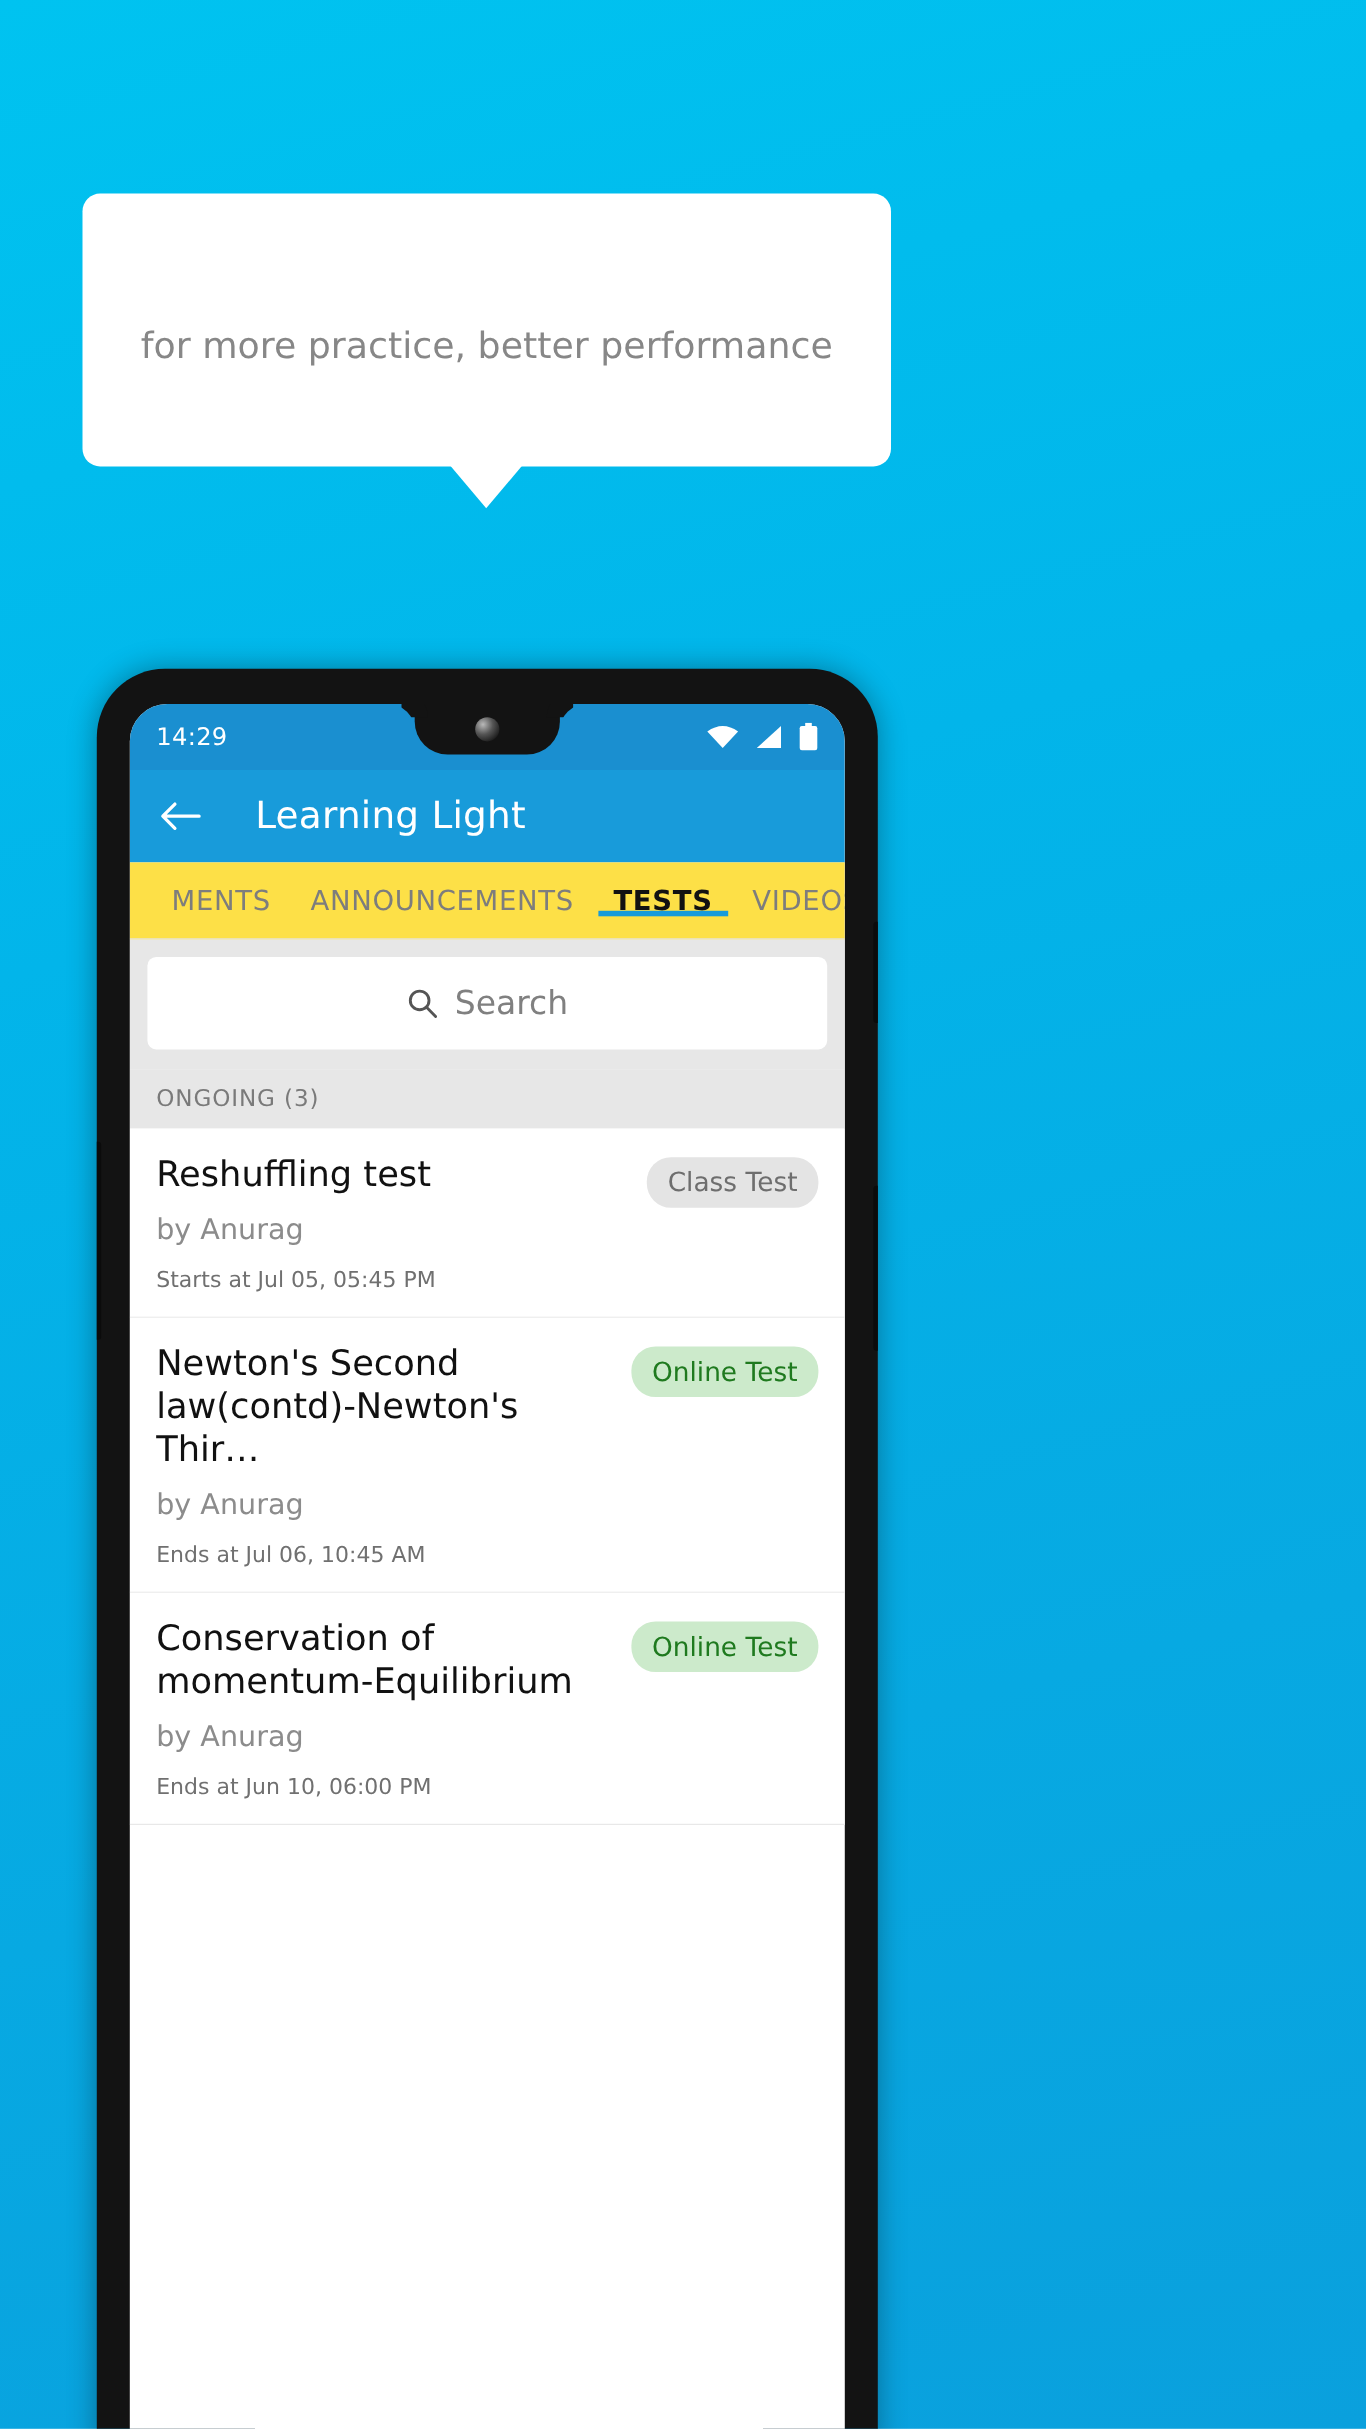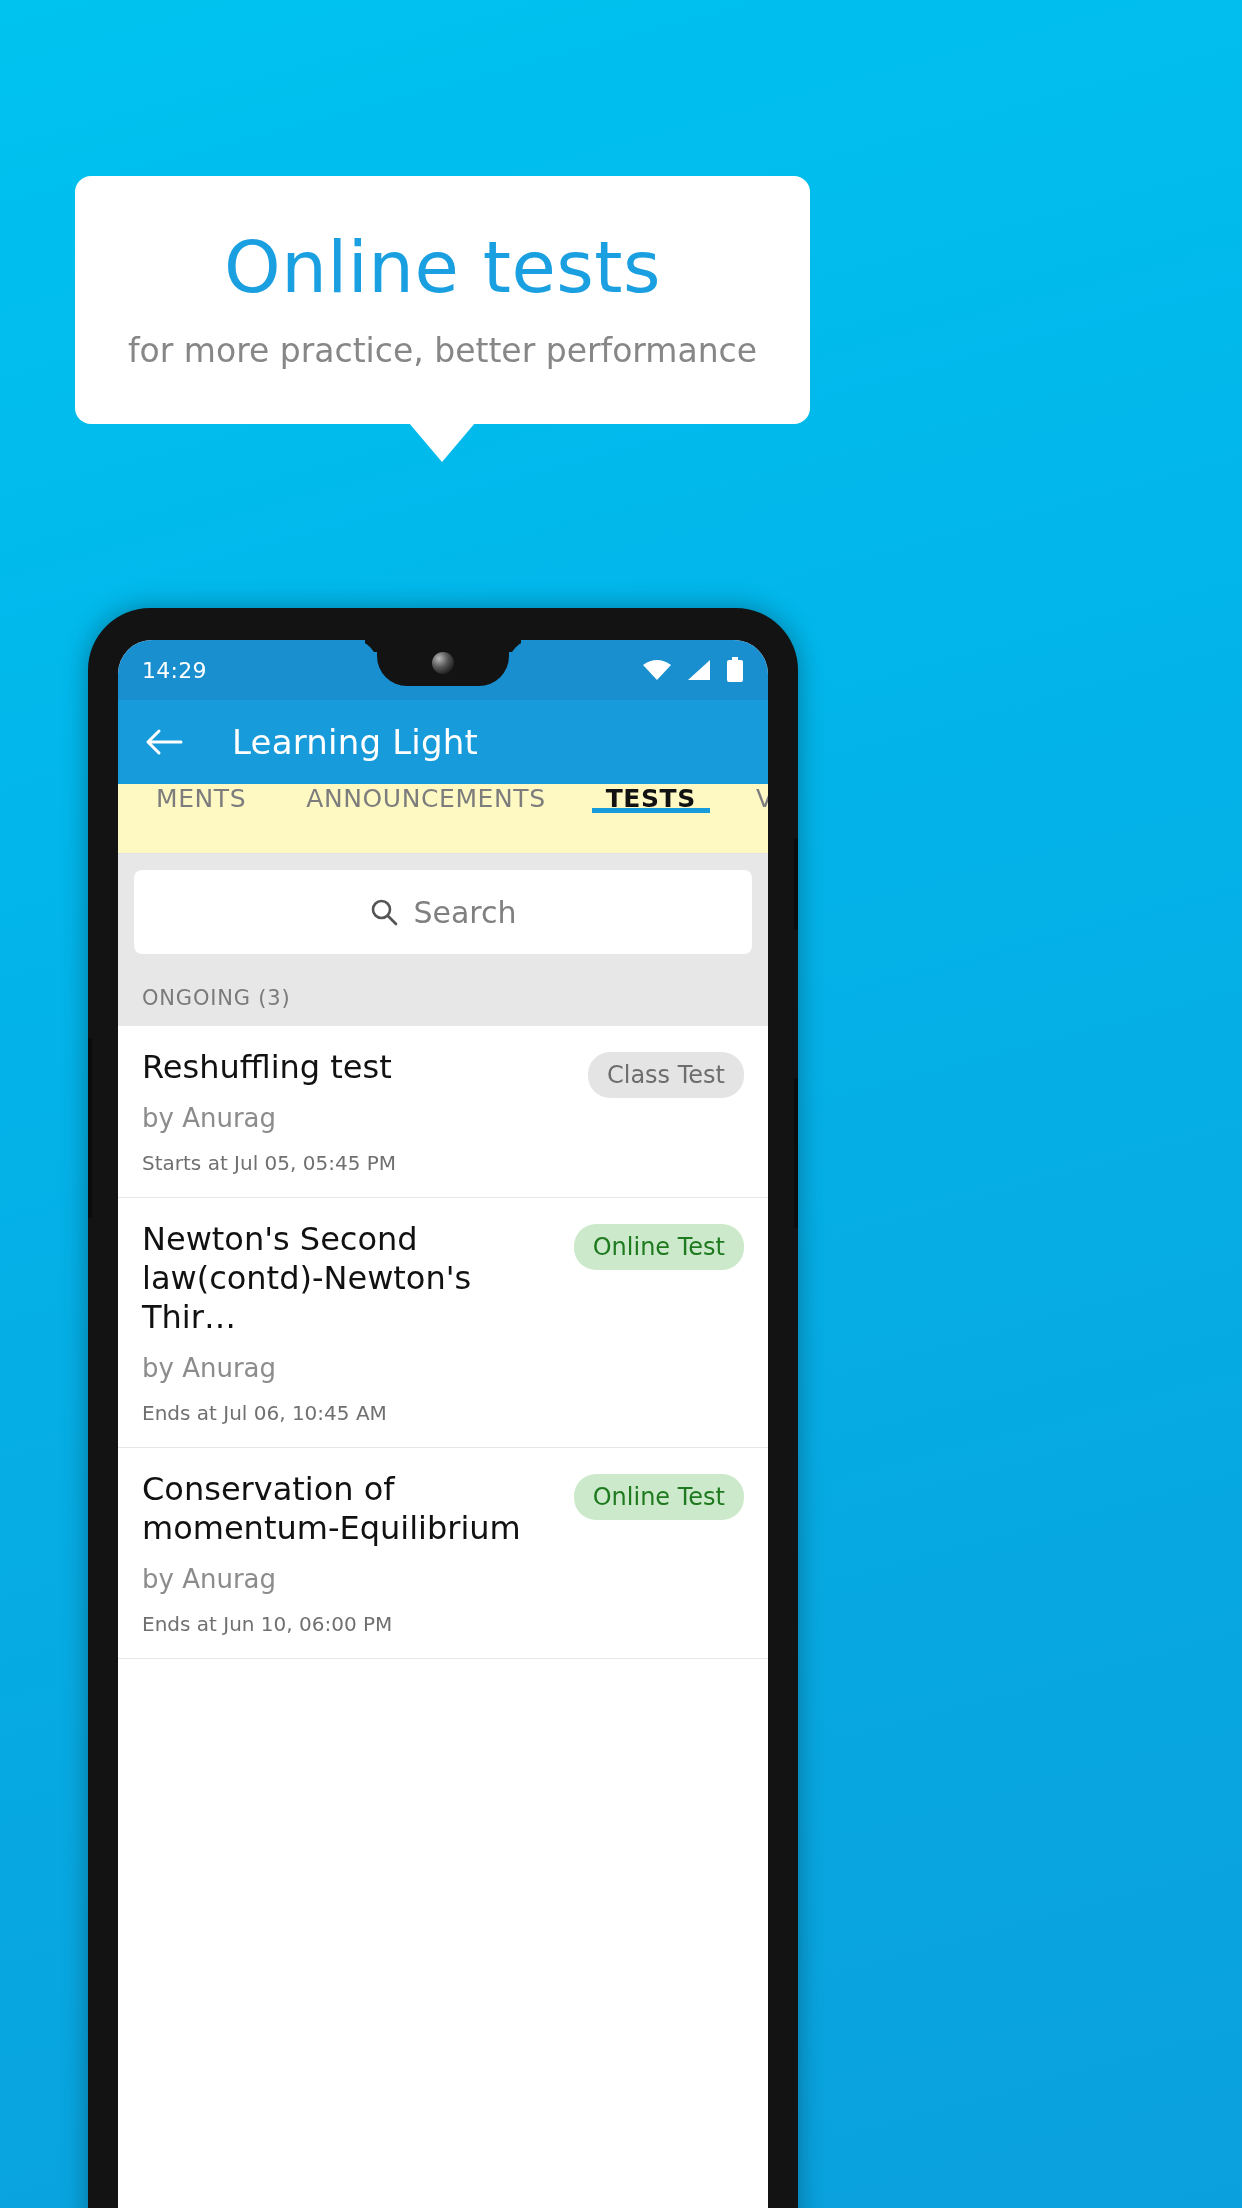--- a/index.html
+++ b/index.html
@@ -147,27 +147,26 @@
     color: #ffffff;
     font-size: 34px;
     font-weight: 400;
     margin-left: 46px;
     letter-spacing: 0.2px;
   }
 
   
   #tabs {
     height: 70px;
-    background: #fef9c3;
-    display: flex;
-    align-items: flex-start;
+    background: #fde047;
+    display: flex;
+    align-items: center;
     padding-left: 20px;
     position: relative;
     border-bottom: 1px solid #e3e3e3;
-    gap: 24px;
   }
   .tab {
     display: flex;
     align-items: center;
     padding: 0 18px;
     font-size: 25px;
     color: #7d7d7d;
     letter-spacing: 0.6px;
     white-space: nowrap;
     position: relative;
@@ -245,21 +244,20 @@
     font-size: 24px;
     white-space: nowrap;
   }
   .badge.class-test { background: #e4e4e4; color: #6e6e6e; }
   .badge.online-test { background: #cceacb; color: #1f7a1f; }
 </style>
 </head>
 <body>
 
 <div id="promo-card">
-  <div id="promo-title">Online tests</div>
   <div id="promo-sub">for more practice, better performance</div>
 </div>
 <div id="promo-tail"></div>
 
 <div id="phone-frame">
   <div class="side-btn" id="btn-right-1"></div>
   <div class="side-btn" id="btn-right-2"></div>
   <div class="side-btn" id="btn-left-1"></div>
 
   <div id="phone-screen">

